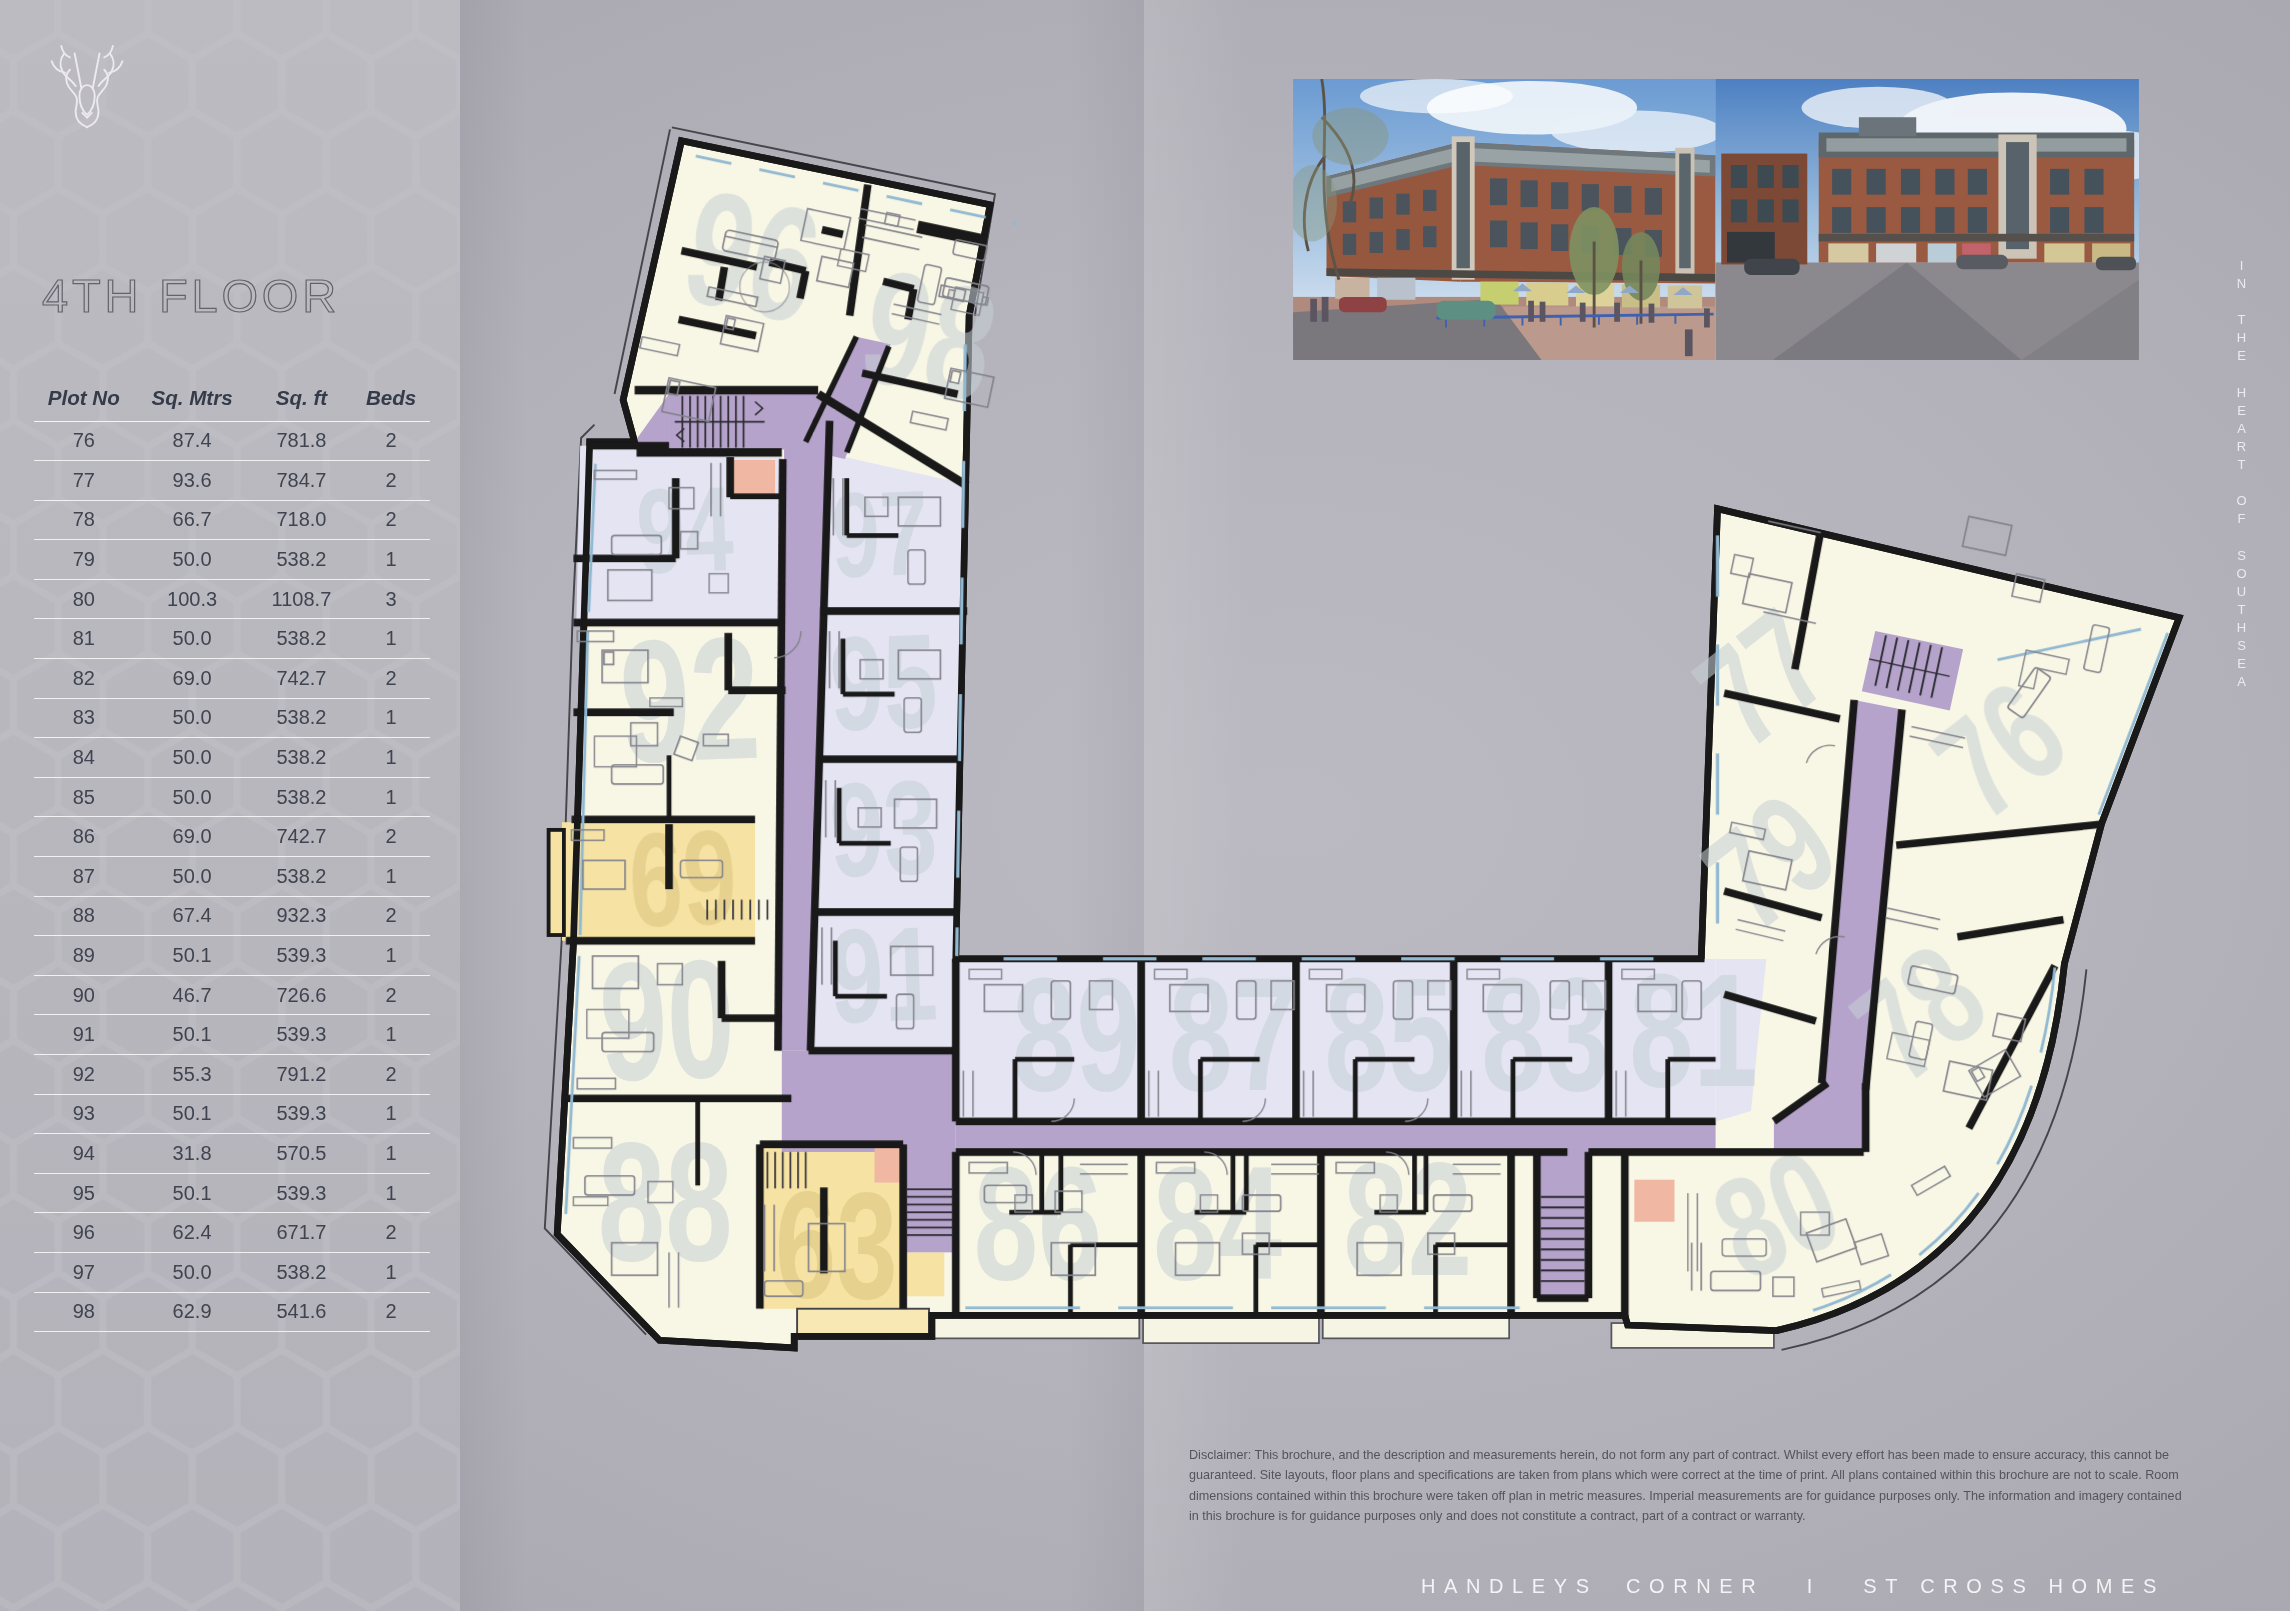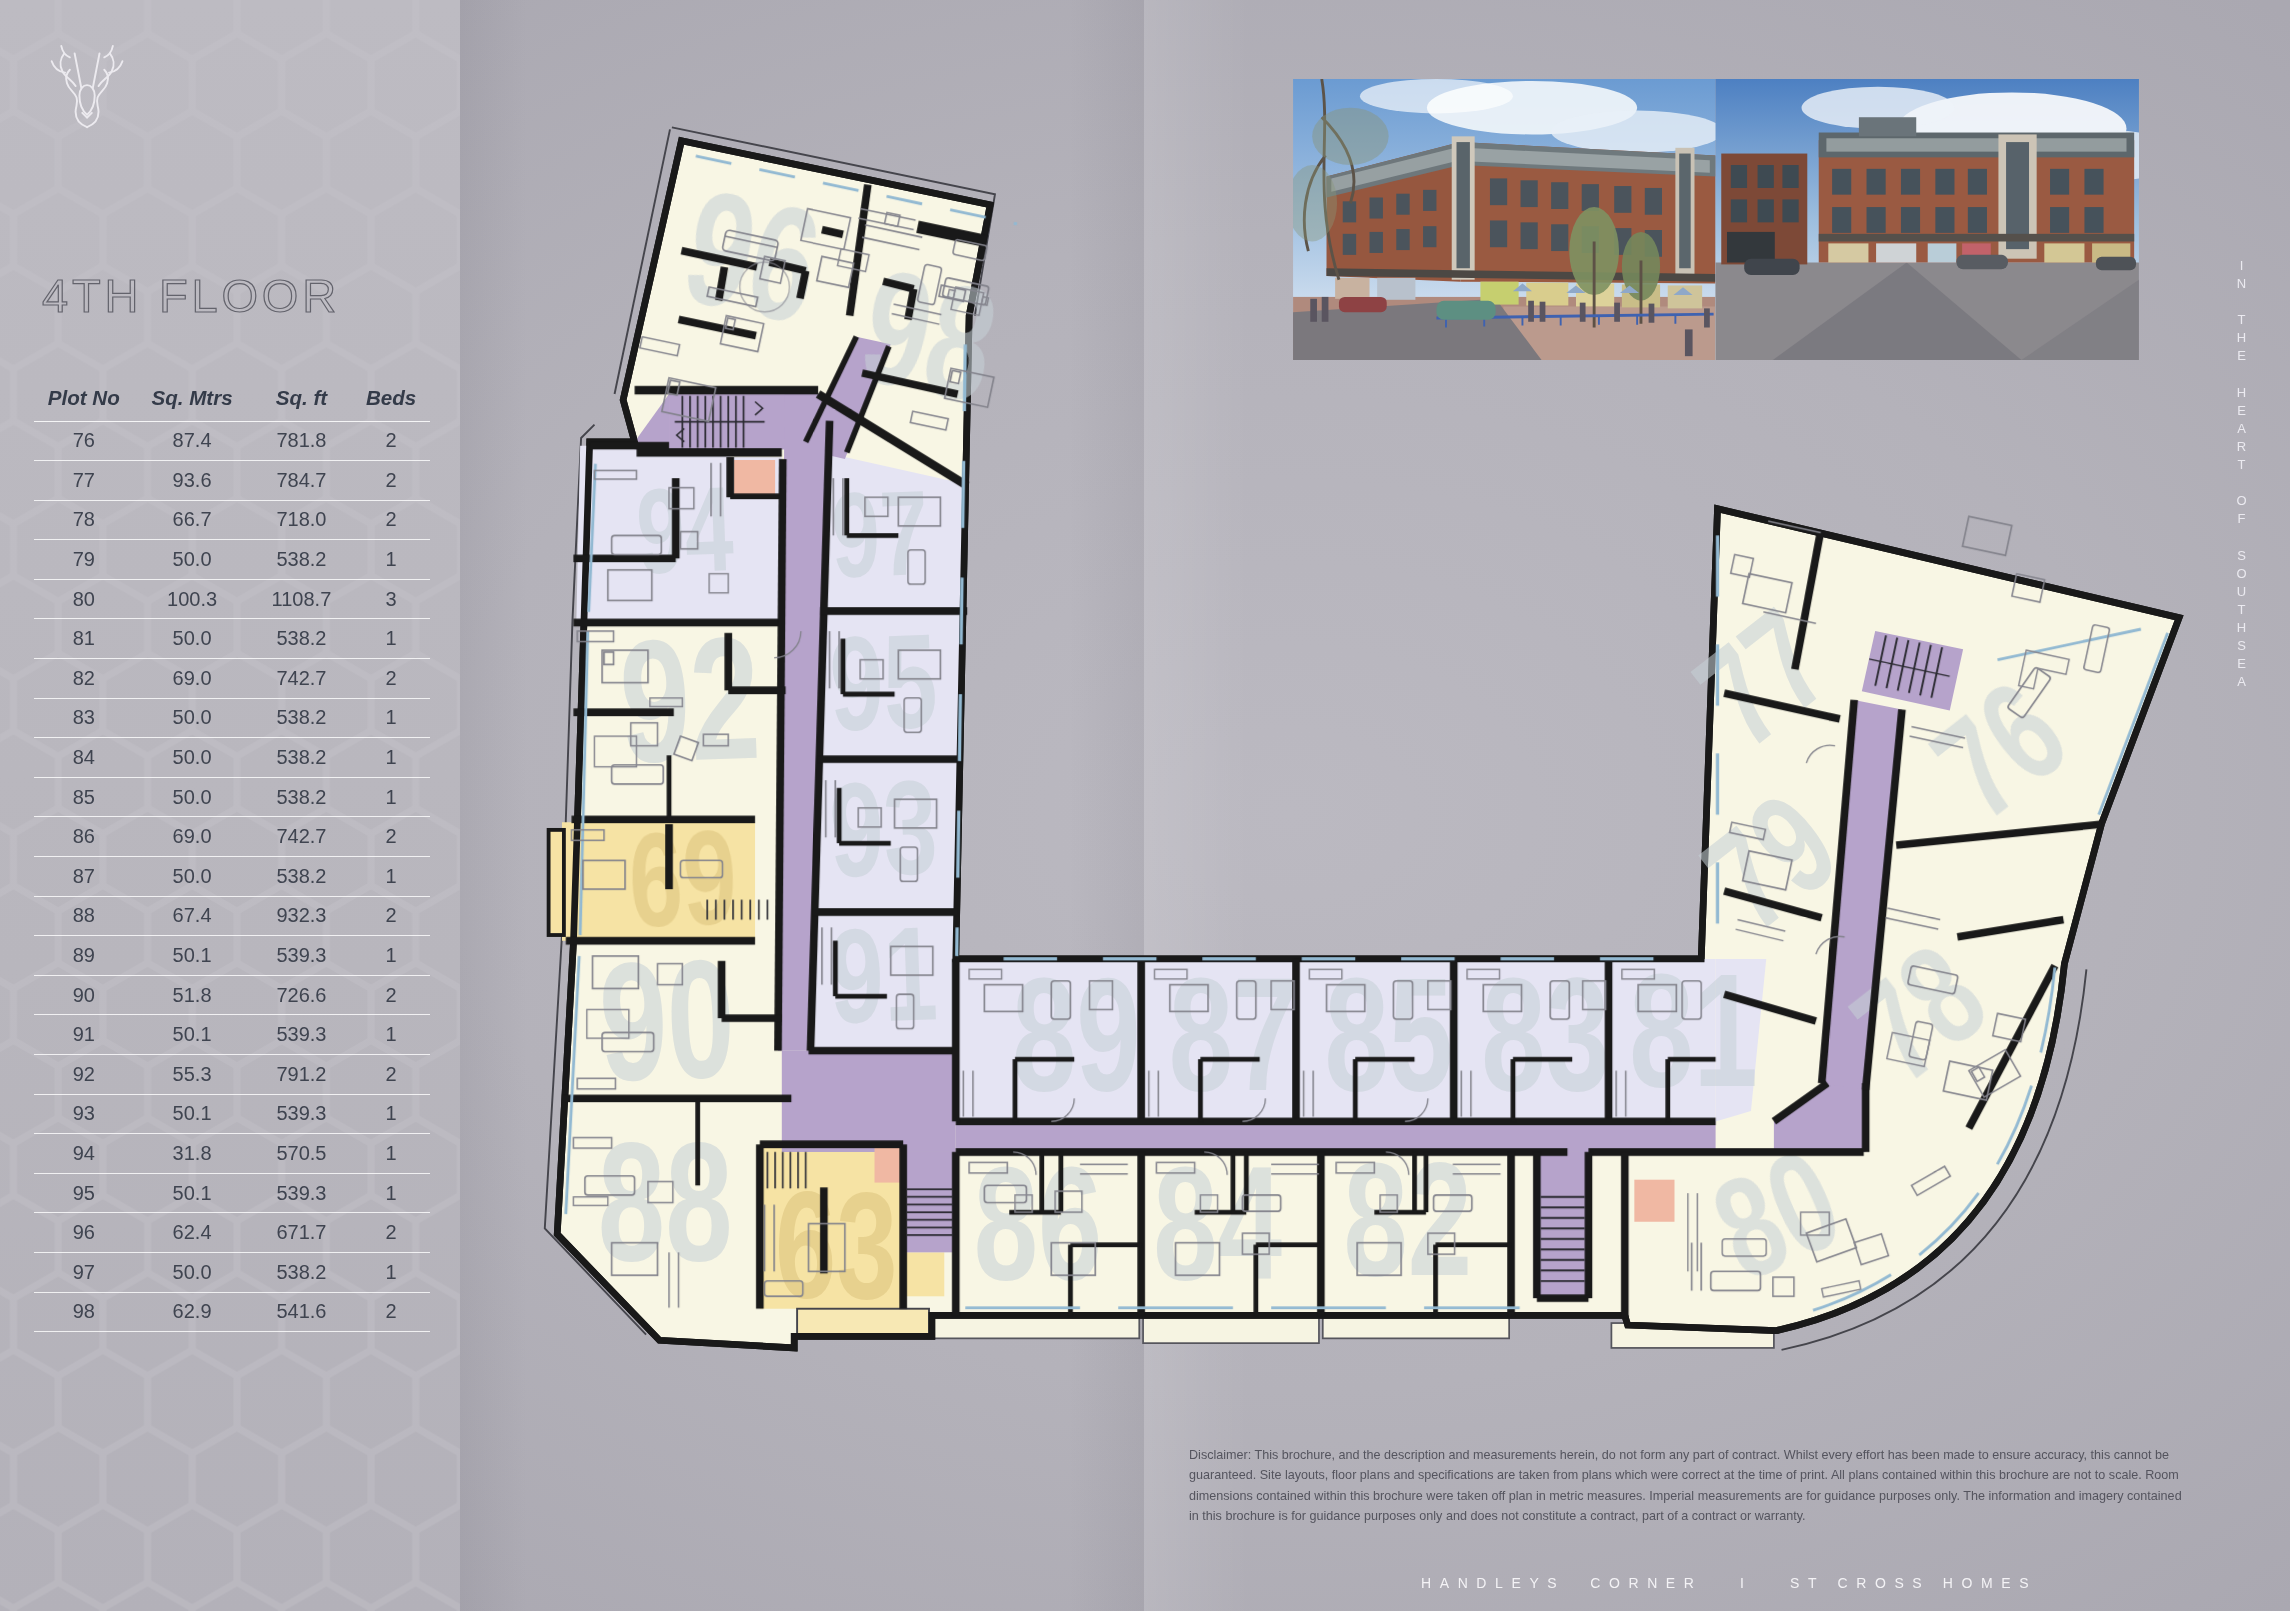--- a/index.html
+++ b/index.html
@@ -18,21 +18,21 @@
      background:linear-gradient(90deg,rgba(255,255,255,0.12),rgba(255,255,255,0));}
   #title{left:42px;top:268px;width:401px;font-size:47px;letter-spacing:3.8px;
      color:transparent;-webkit-text-stroke:1.2px #63636c;font-weight:400;}
   table{border-collapse:collapse;}
   #plotwrap{left:34px;top:386px;width:401px;}
   #plottable{width:396px;font-size:20px;color:#3f4450;}
   #plottable th{font-weight:bold;font-size:20.6px;color:#343b49;padding:0 0 10.5px 0;border-bottom:1.9px solid rgba(255,255,255,0.85);font-style:italic;}
   #plottable td{text-align:center;padding:7.8px 0 7.8px 0;border-bottom:1.5px solid rgba(255,255,255,0.8);}
   #plottable th{text-align:center;}
   #disclaimer{left:1189px;top:1445px;width:1128px;font-size:12.6px;line-height:20.4px;white-space:nowrap;color:#54545e;}
-  #footer{left:1421px;top:1575px;white-space:nowrap;font-size:14px;letter-spacing:8.6px;color:#f4f3f6;text-align:right;}
+  #footer{left:1421px;top:1575px;white-space:nowrap;font-size:20px;letter-spacing:8.6px;color:#f4f3f6;text-align:right;}
   #verttext{left:2234px;top:258px;width:23px;font-size:13px;letter-spacing:3.1px;color:#ebeaf0;
      writing-mode:vertical-lr;text-orientation:upright;white-space:nowrap;}
 </style>
 </head>
 <body>
 
 <div class="abs" id="mainbg"></div>
 
 <div class="abs" id="sidebar"></div>
 
@@ -161,21 +161,21 @@
           <td>2</td>
         </tr>
 <tr>
           <td>89</td>
           <td>50.1</td>
           <td>539.3</td>
           <td>1</td>
         </tr>
 <tr>
           <td>90</td>
-          <td>51.8</td>
+          <td>46.7</td>
           <td>726.6</td>
           <td>2</td>
         </tr>
 <tr>
           <td>91</td>
           <td>50.1</td>
           <td>539.3</td>
           <td>1</td>
         </tr>
 <tr>

